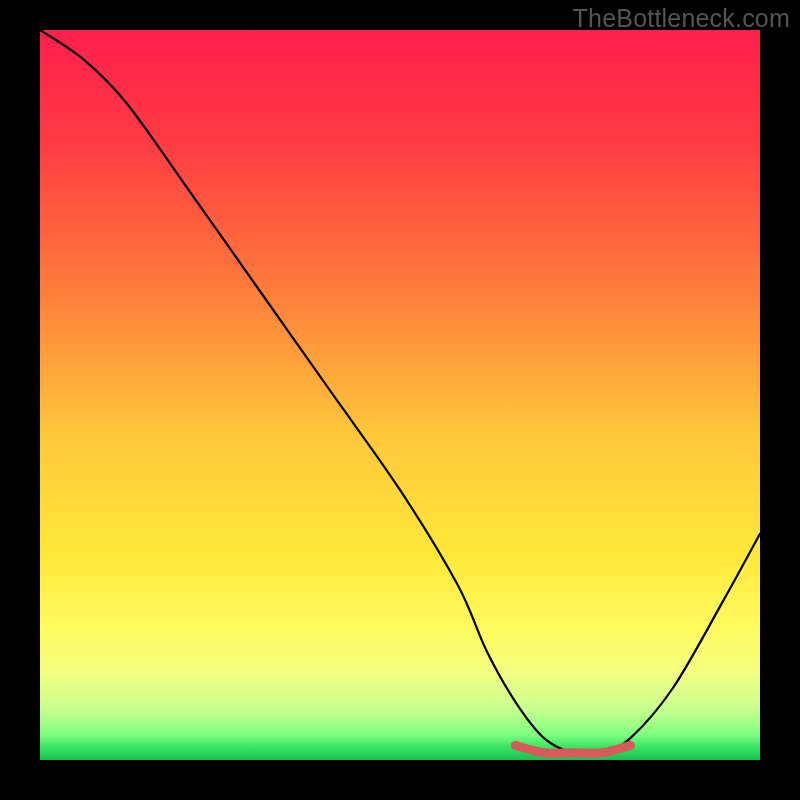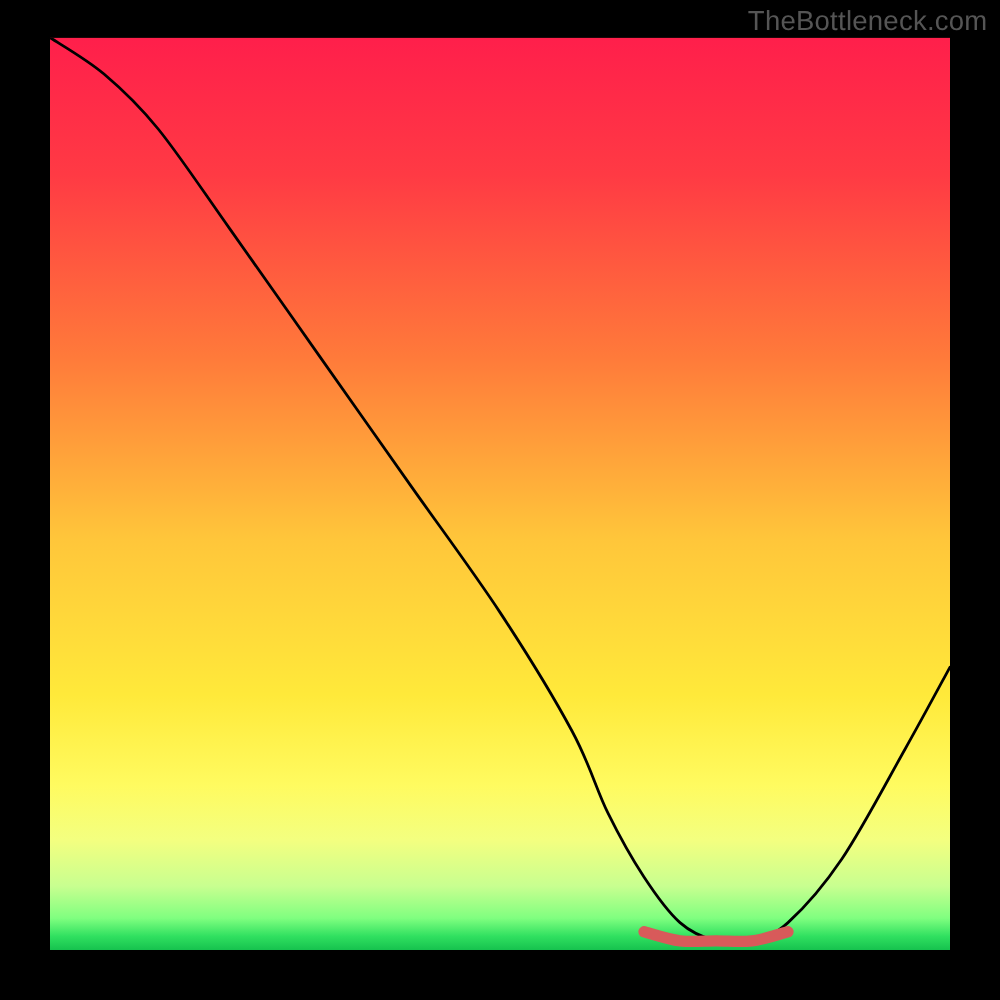--- a/index.html
+++ b/index.html
@@ -15,21 +15,21 @@
     position: relative;
     width: 800px;
     height: 800px;
     background: #000;
   }
   .watermark {
     position: absolute;
     top: 4px;
     right: 10px;
     color: #555;
-    font-size: 22px;
+    font-size: 25px;
     font-weight: 400;
     letter-spacing: 0.2px;
   }
   .plot-area {
     position: absolute;
     left: 40px;
     top: 30px;
     width: 720px;
     height: 730px;
     overflow: hidden;

